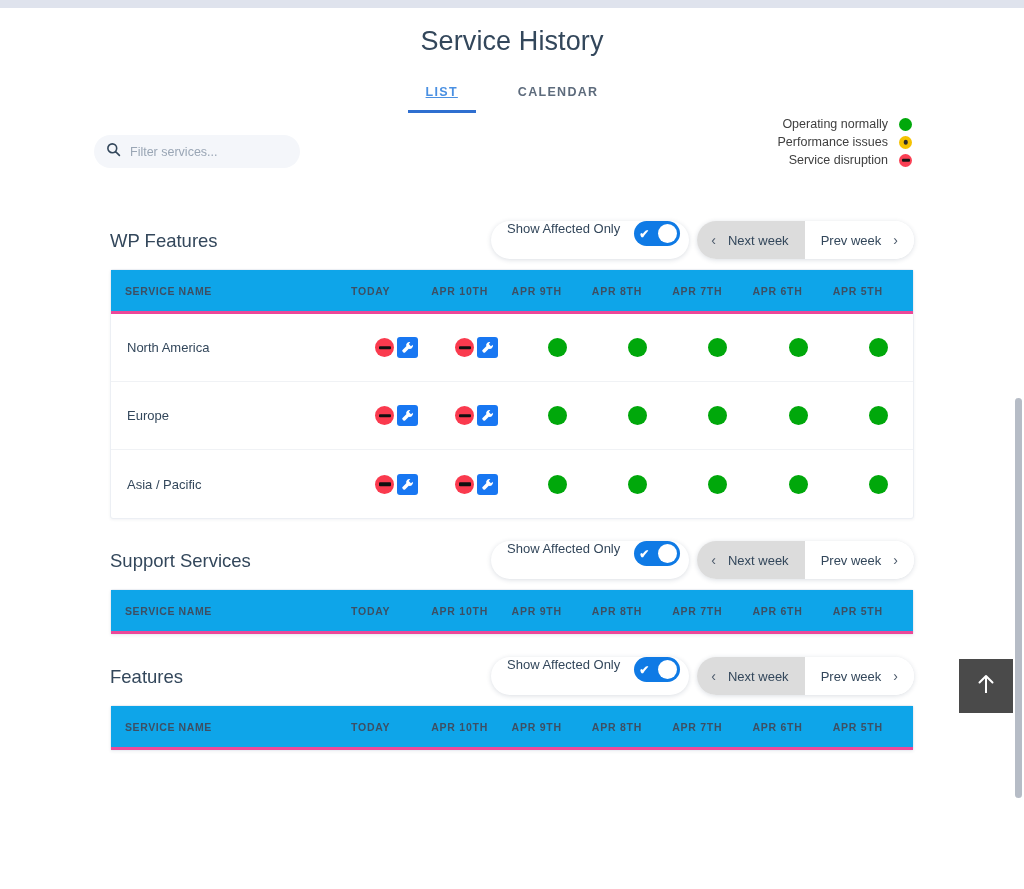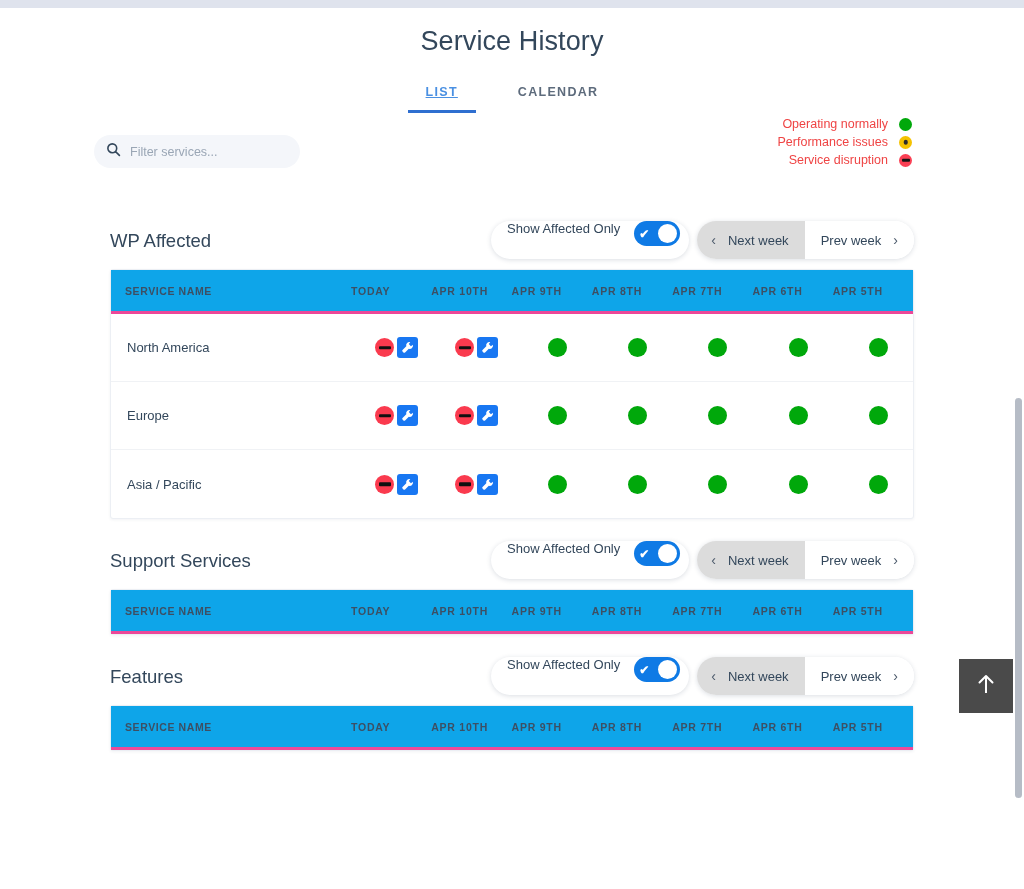--- a/index.html
+++ b/index.html
@@ -97,21 +97,21 @@
     display: flex;
     flex-direction: column;
     gap: 4px;
     align-items: flex-end;
   }
   .legend-row {
     display: flex;
     align-items: center;
     gap: 11px;
     font-size: 12.5px;
-    color: #ef4444;
+    color: #404040;
   }
 
   
   .dot {
     width: 13px;
     height: 13px;
     border-radius: 50%;
     display: inline-block;
     position: relative;
     flex: 0 0 auto;
@@ -372,21 +372,21 @@
         <div class="legend-row">
           <span>Service disruption</span>
           <span class="dot err"></span>
         </div>
       </div>
   </div>
 
   <div id="sections">
       <div class="section">
         <div class="section-head">
-          <div class="section-title">WP Affected</div>
+          <div class="section-title">WP Features</div>
           <div class="section-controls">
             <div class="affected-pill">
               <span class="affected-label">Show Affected Only</span>
               <div class="toggle">
                 <span class="check">✔</span>
                 <span class="knob"></span>
               </div>
             </div>
             <div class="week-nav">
               <button class="week-btn next">

